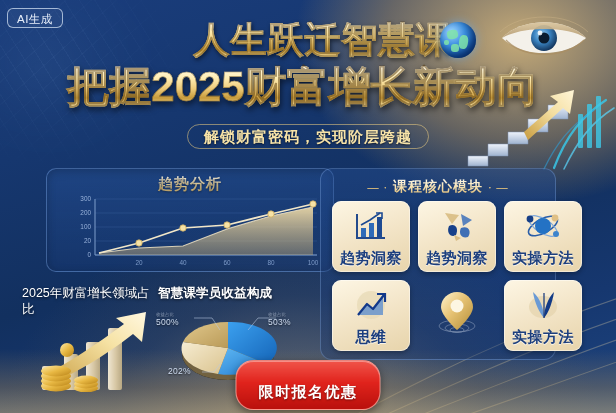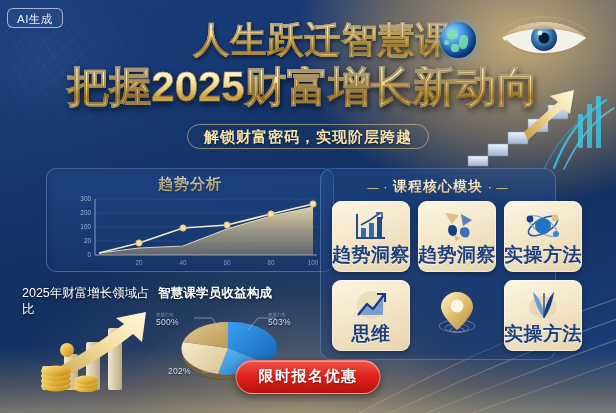--- a/index.html
+++ b/index.html
@@ -147,31 +147,31 @@
   .card{
     position:relative; border-radius:9px; overflow:hidden;
     background:linear-gradient(160deg,#fdf6e4 0%,#f3e5c8 48%,#e7d4ab 100%);
     box-shadow:0 2px 5px rgba(0,0,0,.3), inset 0 0 0 1px rgba(255,255,255,.45);
     display:flex; flex-direction:column; align-items:center; justify-content:flex-end;
     padding-bottom:4px;
   }
   .card.blank{ background:none; box-shadow:none; }
   .card .icon{ position:absolute; left:0; right:0; top:6px; height:38px; display:flex; align-items:center; justify-content:center;}
   .card .lab{
-    font-size:19px; font-weight:bold; color:#1d3f7e; letter-spacing:.5px;
+    font-size:15px; font-weight:bold; color:#1d3f7e; letter-spacing:.5px;
     text-shadow:0 1px 0 rgba(255,255,255,.7);
     font-family:Liberation Serif, serif;
   }
   
   .pin-cell{ position:relative; display:flex; align-items:center; justify-content:center;}
 
   
   .cta{
     position:absolute; left:50%; transform:translateX(-50%); top:360px; z-index:30;
-    padding:6px 22px 7px; border-radius:18px;
+    padding:22px 22px 7px; border-radius:18px;
     background:linear-gradient(180deg,#f0544a 0%,#e0231c 45%,#b9100c 100%);
     border:1px solid rgba(255,190,180,.65);
     box-shadow:0 3px 8px rgba(0,0,0,.45), inset 0 1px 0 rgba(255,255,255,.35);
     color:#fff; font-size:15px; font-weight:bold; letter-spacing:1.5px;
     text-shadow:0 1px 2px rgba(0,0,0,.45);
   }
 
   .bottomglow{
     position:absolute; left:0; bottom:0; width:616px; height:64px; z-index:5;
     background:linear-gradient(180deg, rgba(24,56,112,0), rgba(150,126,86,.42) 60%, rgba(196,170,118,.55));

